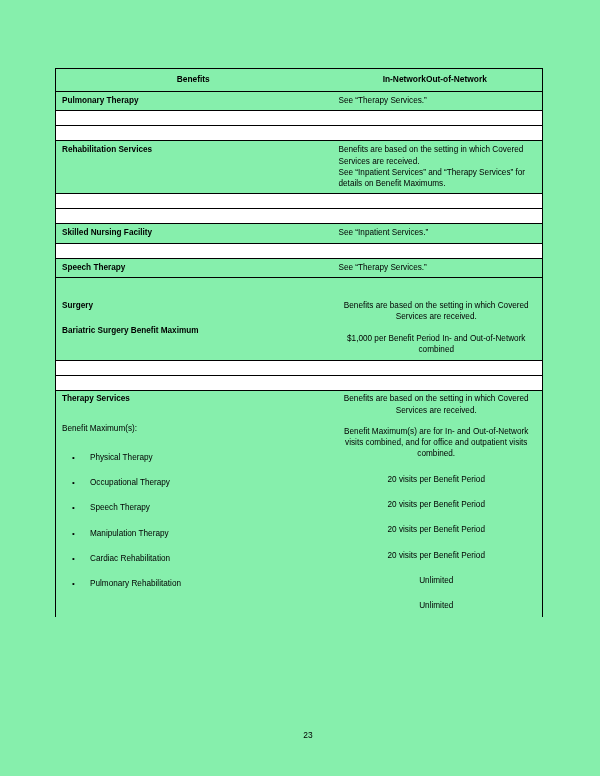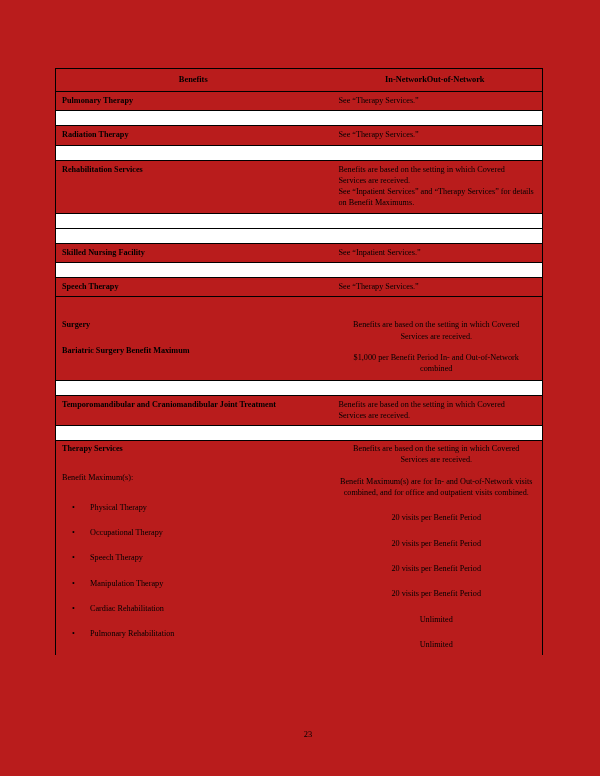--- a/index.html
+++ b/index.html
@@ -13,23 +13,22 @@
     height: 776px;
     font-family: "Liberation Sans", sans-serif;
     color: #000000;
     -webkit-font-smoothing: antialiased;
   }
   .page {
     position: relative;
     width: 600px;
     height: 776px;
     box-sizing: border-box;
-    background: #b91c1c;
+    background: #86efac;
     overflow: hidden;
-    font-family: Liberation Serif, serif;
   }
   .sheet {
     position: absolute;
     left: 55px;
     top: 68px;
     width: 487px;
   }
   table.benefits {
     width: 487px;
     border-collapse: collapse;
@@ -170,24 +169,20 @@
 
       <tr class="row sect">
         <td class="cell-left">Pulmonary Therapy</td>
         <td class="cell-right">See “Therapy Services.”</td>
       </tr>
       <tr class="spacer">
         <td></td>
         <td></td>
       </tr>
 
-      <tr class="row sect">
-        <td class="cell-left">Radiation Therapy</td>
-        <td class="cell-right">See “Therapy Services.”</td>
-      </tr>
       <tr class="spacer">
         <td></td>
         <td></td>
       </tr>
 
       <tr class="row sect">
         <td class="cell-left">Rehabilitation Services</td>
         <td class="cell-right">
           <p class="para">Benefits are based on the setting in which Covered Services are received.</p>
           <p class="para">See “Inpatient Services” and “Therapy Services” for details on Benefit Maximums.</p>
@@ -229,24 +224,20 @@
           <div class="blk-line">Benefits are based on the setting in which Covered Services are received.</div>
           <div class="gap-10"></div>
           <div class="blk-line">$1,000 per Benefit Period In- and Out-of-Network combined</div>
         </td>
       </tr>
       <tr class="spacer">
         <td></td>
         <td></td>
       </tr>
 
-      <tr class="row sect">
-        <td class="cell-left">Temporomandibular and Craniomandibular Joint Treatment</td>
-        <td class="cell-right">Benefits are based on the setting in which Covered Services are received.</td>
-      </tr>
       <tr class="spacer">
         <td></td>
         <td></td>
       </tr>
 
       <tr class="block last">
         <td class="cell-left">
           <div class="lead-gap-sm"></div>
           <div class="blk-line bold">Therapy Services</div>
           <div class="gap-18"></div>

